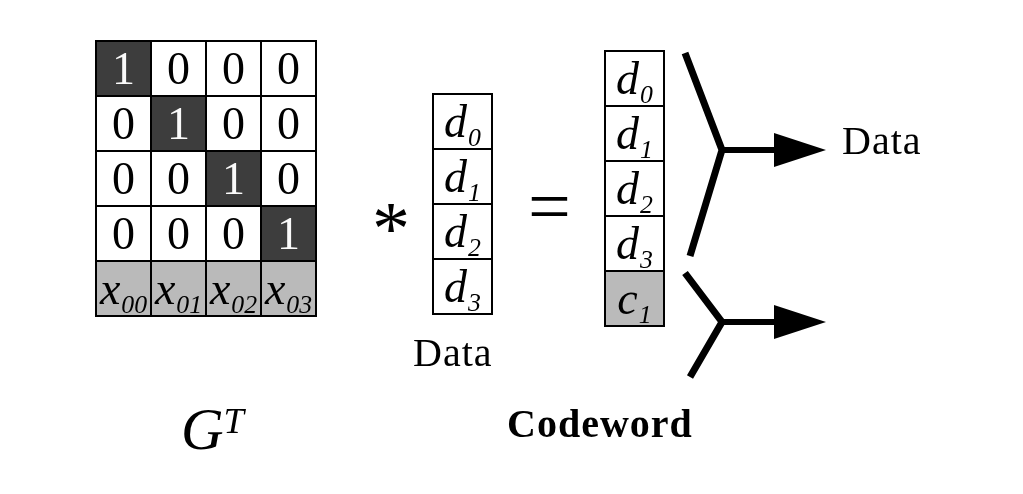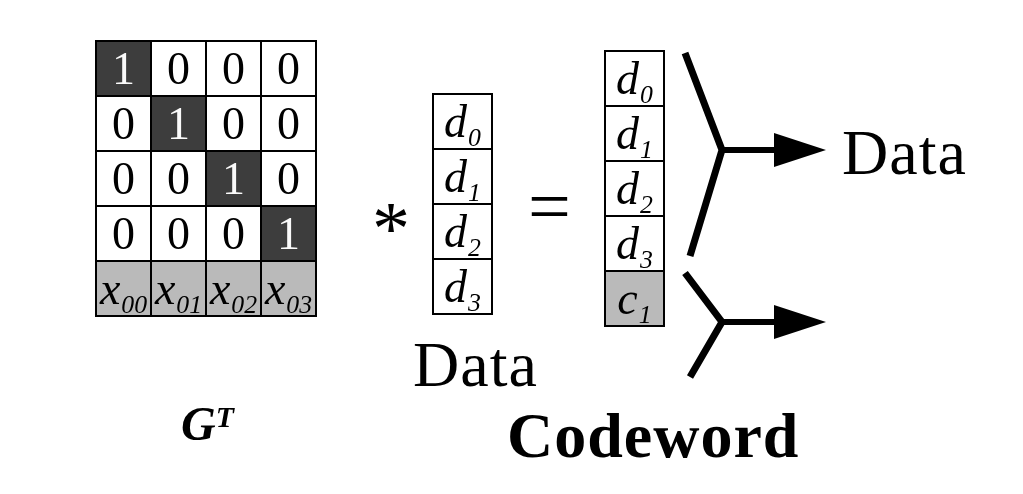--- a/index.html
+++ b/index.html
@@ -40,26 +40,26 @@
     line-height:0;
     vertical-align:-0.35em;
     margin-left:1px;
   }
   .vec td{width:57px;height:53px;font-size:46px;line-height:1;}
   .datavec{left:432px;top:93px;}
   .codevec{left:604px;top:50px;}
 
   
   .biglabel{
-    font-size:64px;
+    font-size:40px;
     line-height:1;
     letter-spacing:1px;
     white-space:nowrap;
   }
-  .gt-label{left:181px;top:400px;font-size:48px;font-style:italic;line-height:1;font-weight:bold;}
+  .gt-label{left:181px;top:400px;font-size:59px;font-style:italic;line-height:1;}
   .gt-label sup{font-size:0.62em;vertical-align:0.45em;letter-spacing:0;}
   .data-under{left:413px;top:333px;}
   .codeword-label{left:507px;top:404px;font-weight:bold;}
   .arrow-data-label{left:842px;top:121px;}
   .arrow-parity-label{left:842px;top:282px;}
 
   
   .op{line-height:1;font-size:76px;}
   .op-mul{left:372px;top:190px;}
   .op-eq{left:528px;top:168px;}

